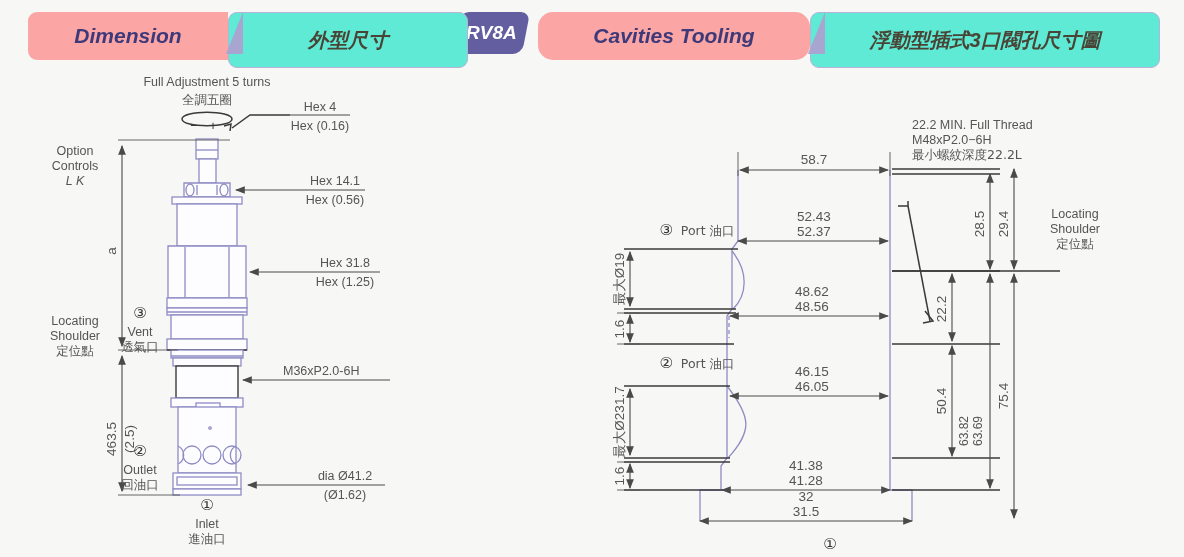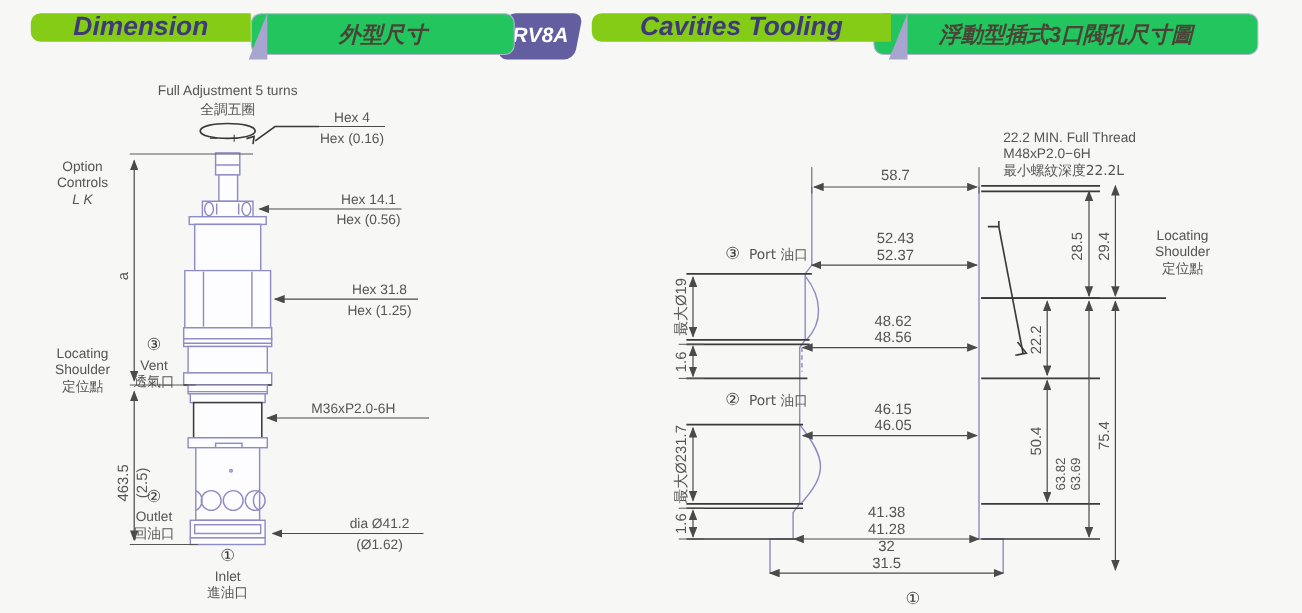--- a/index.html
+++ b/index.html
@@ -6,37 +6,37 @@
   body{
     width:1184px;height:557px;
     background:#f7f7f5;
     font-family:"Liberation Sans","DejaVu Sans",sans-serif;
     position:relative;overflow:hidden;
   }
   
   #header{position:absolute;left:0;top:0;width:1184px;height:66px;}
   .tabgroup{position:absolute;top:12px;height:42px;}
   .tab-en{
-    position:absolute;left:0;top:0;height:26px;
-    background:#84cc16;
+    position:absolute;left:0;top:0;height:48px;
+    background:#fca5a5;
     display:flex;align-items:center;justify-content:center;
-    color:#3e3a7a;font-style:italic;font-weight:bold;font-size:24px;
+    color:#3e3a7a;font-style:italic;font-weight:bold;font-size:21px;
     border-radius:9px 0 0 9px;
     padding:0 14px;box-sizing:border-box;
     z-index:2;
   }
   .tab-en::after{
     content:"";position:absolute;right:-15px;top:0;
     width:0;height:0;border-style:solid;
     border-width:0 0 42px 17px;
     border-color:transparent transparent #a8a5d0 transparent;
   }
   .tab-zh{
-    position:absolute;top:0;height:38px;
-    background:#22c55e;
+    position:absolute;top:0;height:56px;
+    background:#5eead4;
     border:1px solid #b6b3d8;
     border-radius:9px;
     display:flex;align-items:center;justify-content:center;
     color:#4a4436;font-style:italic;font-weight:bold;font-size:20px;
     box-sizing:border-box;
     z-index:1;
   }
   .tab-code{
     position:absolute;top:12px;height:42px;width:70px;
     background:#635ea0;
@@ -59,22 +59,22 @@
   <div class="tabgroup" style="left:28px;width:440px;">
     <div class="tab-zh" style="left:200px;width:240px;">外型尺寸</div>
     <div class="tab-en" style="width:200px;">Dimension</div>
   </div>
 
   <div class="tab-code" style="left:456px;">
     <span>RV8A</span>
   </div>
 
   <div class="tabgroup" style="left:538px;width:622px;">
-    <div class="tab-zh" style="left:256px;width:350px;">浮動型插式3口閥孔尺寸圖</div>
-    <div class="tab-en" style="width:272px;">Cavities Tooling</div>
+    <div class="tab-zh" style="left:272px;width:350px;">浮動型插式3口閥孔尺寸圖</div>
+    <div class="tab-en" style="width:272px;border-radius:15px;">Cavities Tooling</div>
   </div>
 
 </div>
 
 <div id="drawing">
 <svg width="1184" height="491" viewBox="0 0 1184 491">
   <defs>
     <marker id="ar" markerWidth="9" markerHeight="7" refX="8" refY="3.5" orient="auto">
       <polygon points="0,0 9,3.5 0,7" fill="#4a4a4a"></polygon>
     </marker>

